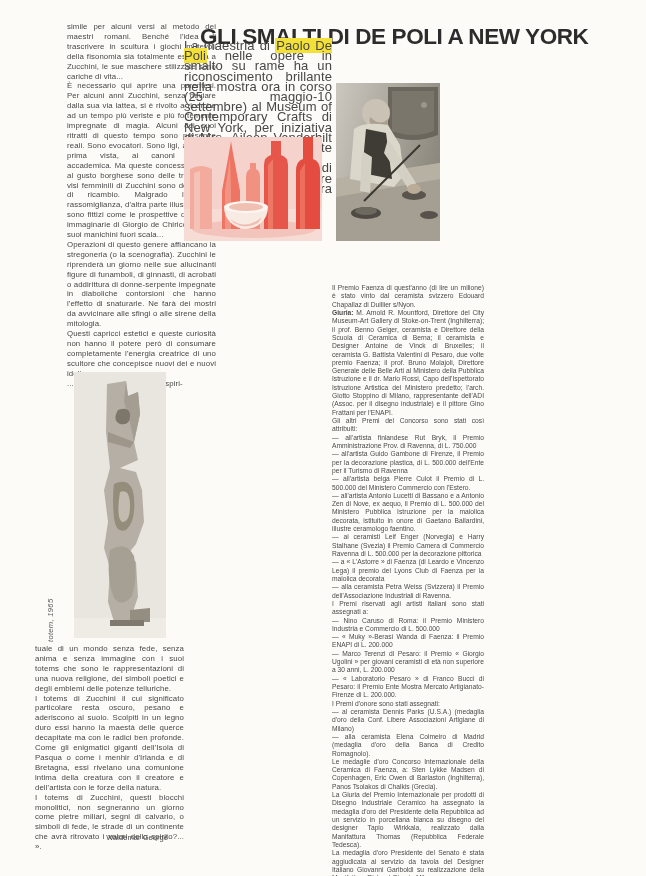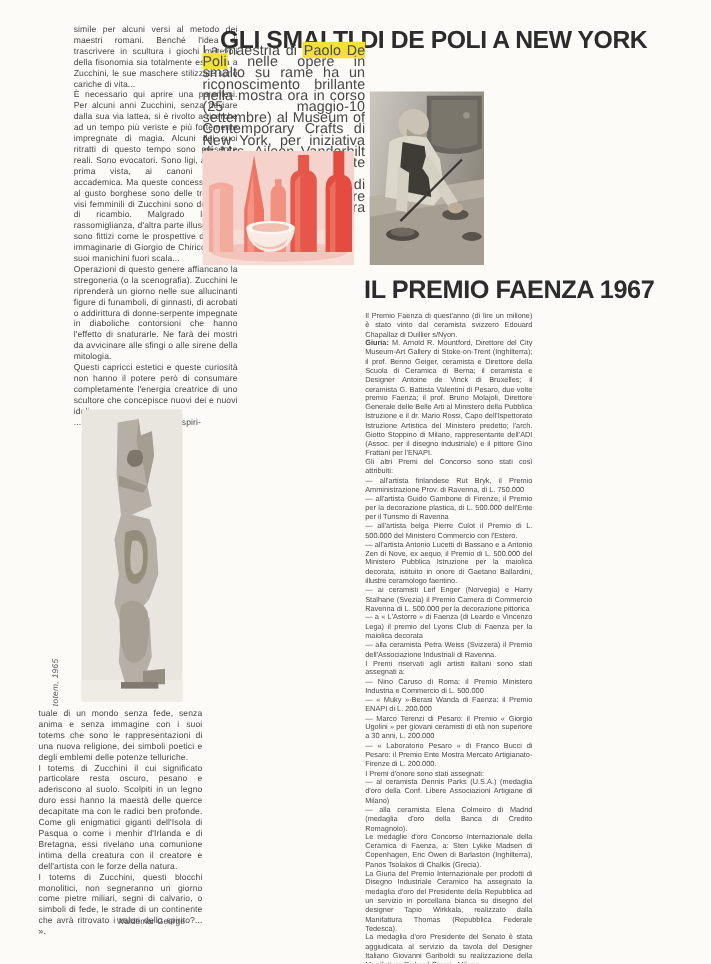--- a/index.html
+++ b/index.html
@@ -146,21 +146,20 @@
     <circle cx="40" cy="30" r="14" fill="#c9c2b5"></circle>
     <path d="M34,34 Q44,44 52,36 Q50,48 40,46 Q32,42 34,34 Z" fill="#ab9f8d"></path>
     <path d="M18,46 Q28,38 52,42 L64,62 L68,92 L58,104 L14,96 Z" fill="#dcd7cb"></path>
     <path d="M30,46 L50,50 L56,96 L26,90 Z" fill="#3f3c36"></path>
     <path d="M52,56 L80,100 L74,108 L48,70 Z" fill="#d5d0c4"></path>
     <ellipse cx="78" cy="106" rx="7" ry="5" fill="#baac97"></ellipse>
     <path d="M26,68 L24,108 L34,110 L36,74 Z" fill="#d5d0c4"></path>
     <line x1="84" y1="62" x2="28" y2="118" stroke="#3a3732" stroke-width="2"></line>
   </svg>
 
-  <h2 class="headline h2" style="margin:0;">IL PREMIO FAENZA 1967</h2>
 
   <div class="col faenza-col"><span>Il Premio Faenza di quest'anno (di lire un milione) è stato vinto dal ceramista svizzero Edouard Chapallaz di Duillier s/Nyon.
 </span><span class="bold">Giuria:</span><span> M. Arnold R. Mountford, Direttore del City Museum-Art Gallery di Stoke-on-Trent (Inghilterra); il prof. Benno Geiger, ceramista e Direttore della Scuola di Ceramica di Berna; il ceramista e Designer Antoine de Vinck di Bruxelles; il ceramista G. Battista Valentini di Pesaro, due volte premio Faenza; il prof. Bruno Molajoli, Direttore Generale delle Belle Arti al Ministero della Pubblica Istruzione e il dr. Mario Rossi, Capo dell'Ispettorato Istruzione Artistica del Ministero predetto; l'arch. Giotto Stoppino di Milano, rappresentante dell'ADI (Assoc. per il disegno industriale) e il pittore Gino Frattani per l'ENAPI.
 Gli altri Premi del Concorso sono stati così attribuiti:
 — all'artista finlandese Rut Bryk, il Premio Amministrazione Prov. di Ravenna, di L. 750.000
 — all'artista Guido Gambone di Firenze, il Premio per la decorazione plastica, di L. 500.000 dell'Ente per il Turismo di Ravenna
 — all'artista belga Pierre Culot il Premio di L. 500.000 del Ministero Commercio con l'Estero.
 — all'artista Antonio Lucetti di Bassano e a Antonio Zen di Nove, ex aequo, il Premio di L. 500.000 del Ministero Pubblica Istruzione per la maiolica decorata, istituito in onore di Gaetano Ballardini, illustre ceramologo faentino.
 — ai ceramisti Leif Enger (Norvegia) e Harry Stalhane (Svezia) il Premio Camera di Commercio Ravenna di L. 500.000 per la decorazione pittorica
 — a « L'Astorre » di Faenza (di Leardo e Vincenzo Lega) il premio del Lyons Club di Faenza per la maiolica decorata

